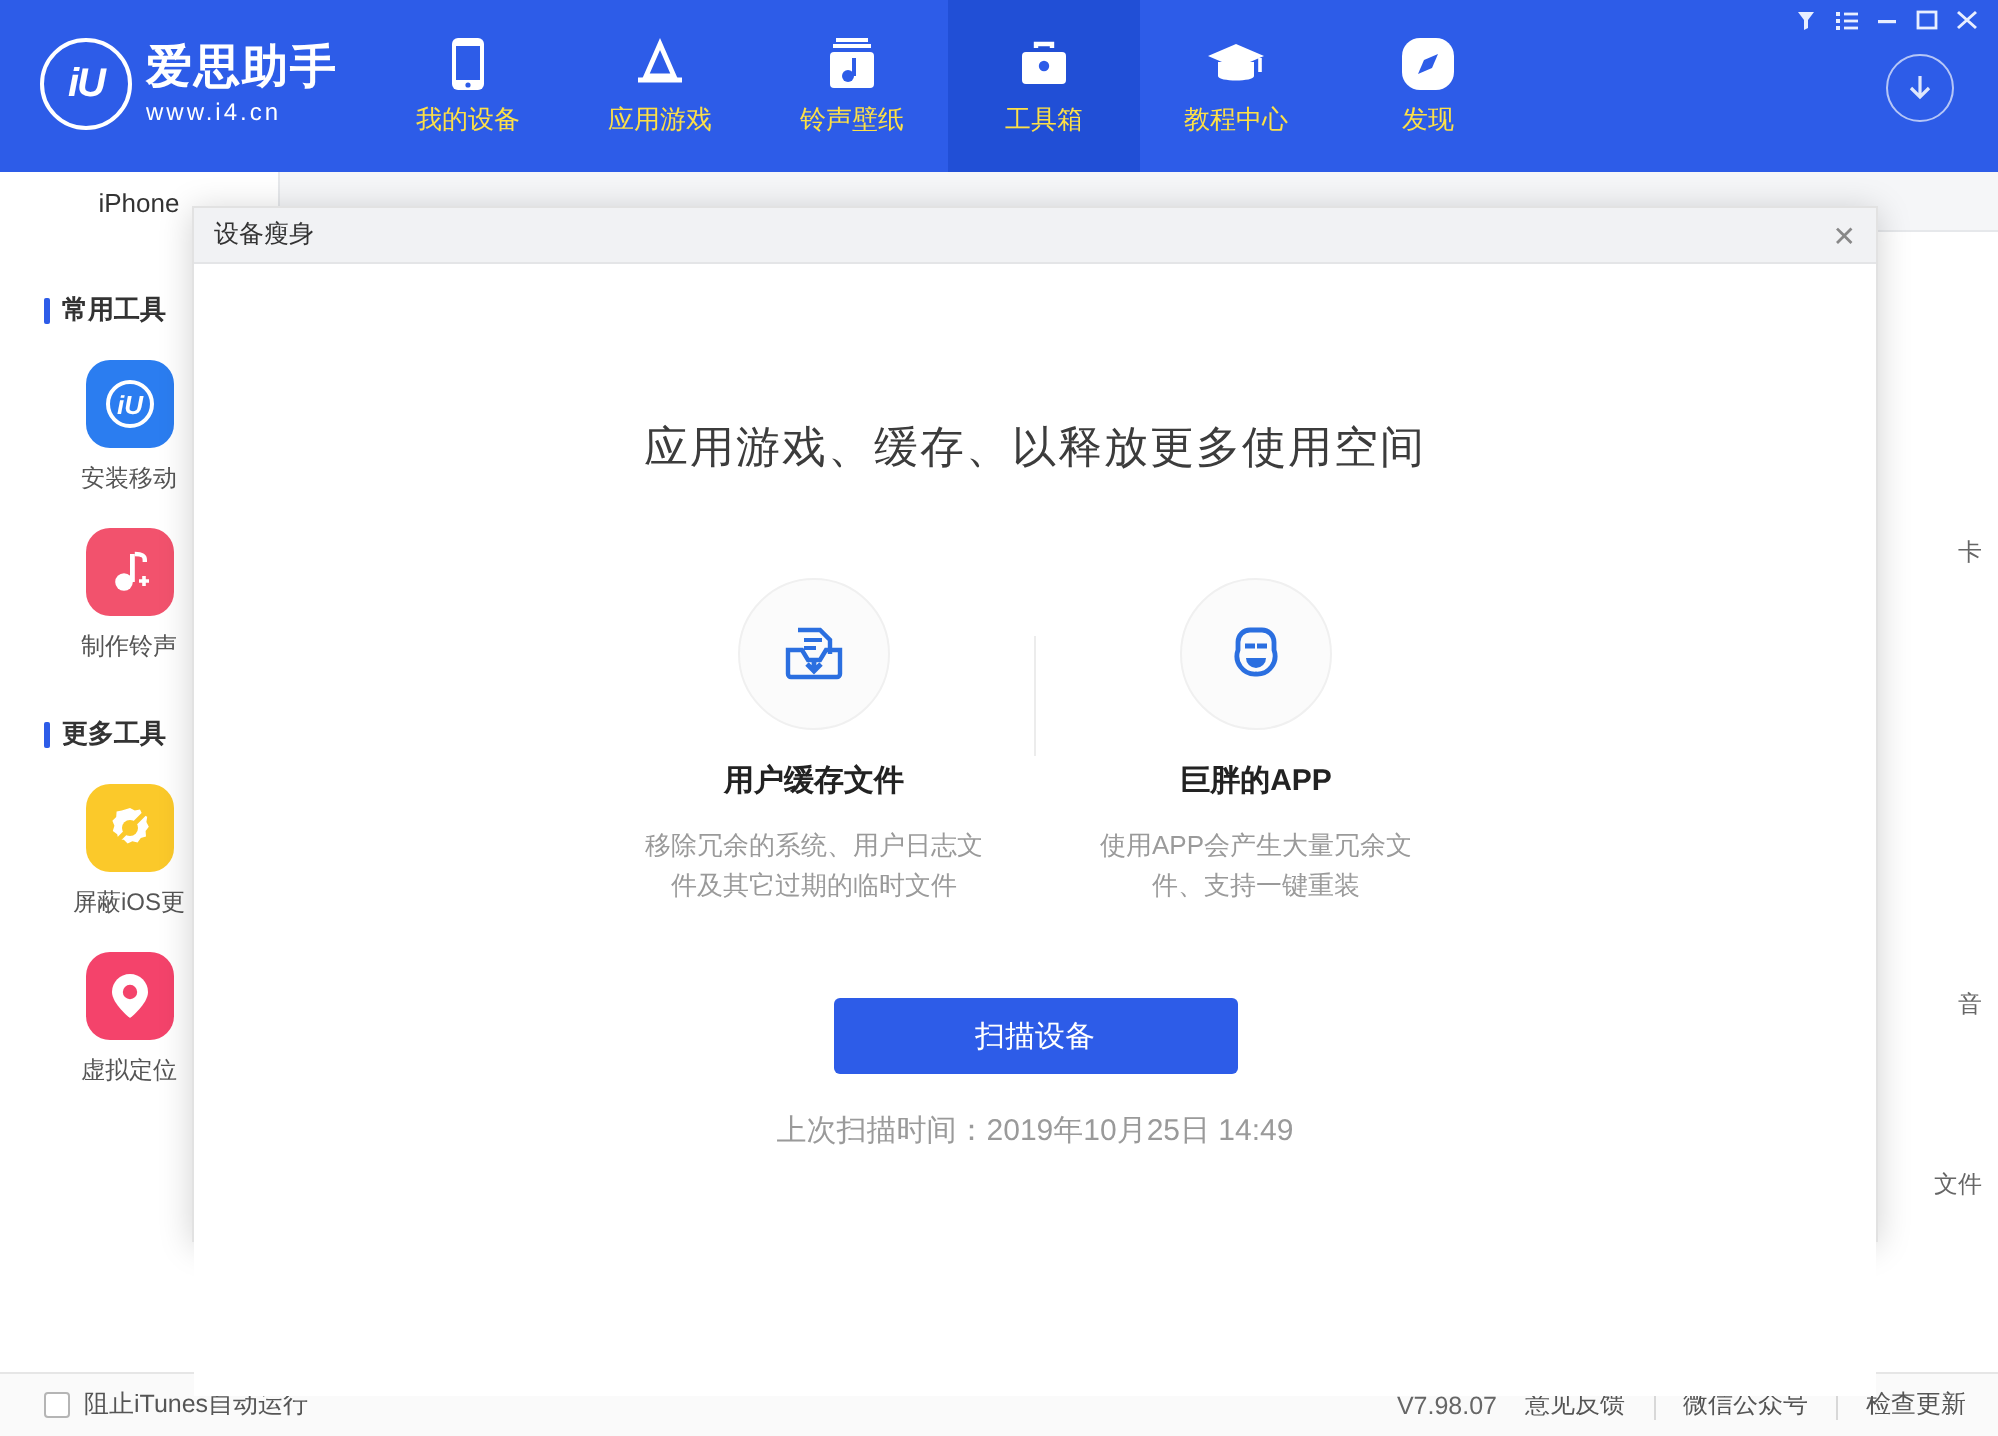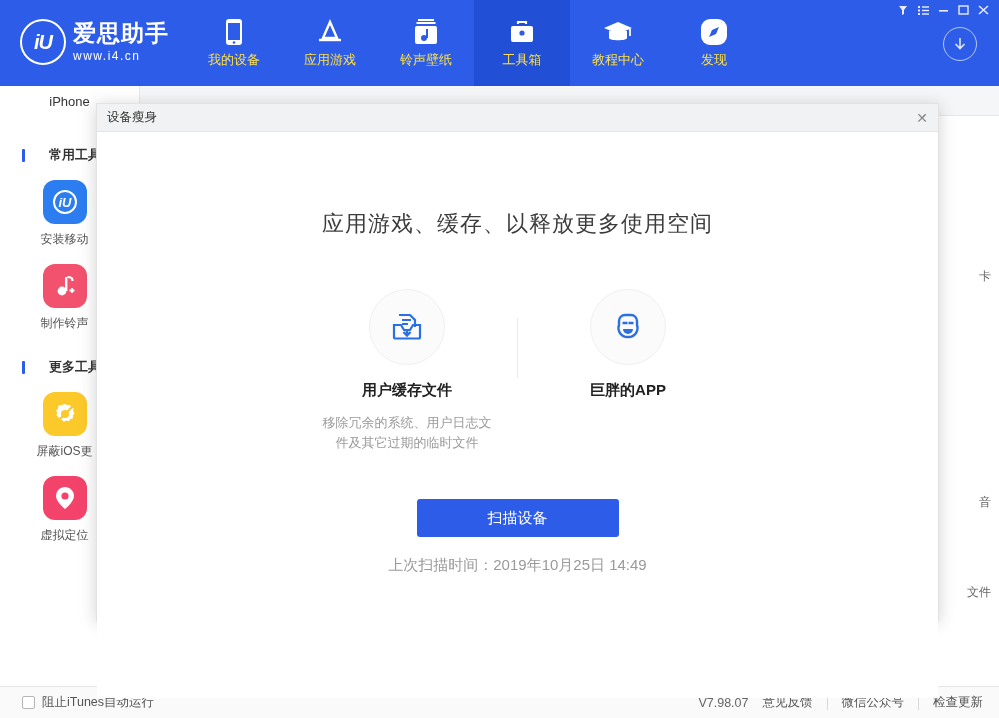--- a/index.html
+++ b/index.html
@@ -103,21 +103,21 @@
   }
 
   .sidebar {
     position: absolute; left: 0; top: 30px;
     width: 130px; height: 570px;
     background: #ffffff;
     border-right: 1px solid #ececec;
     padding-top: 16px;
   }
   .side-group {
-    display:flex; align-items:center; gap:24px;
+    display:flex; align-items:center; gap:6px;
     padding-left: 22px; margin-top: 14px; margin-bottom: 8px;
   }
   .side-group .bar {
     width: 3px; height: 13px; background: #2d5ce8; border-radius:1px;
   }
   .side-group .gtxt { font-size: 13px; color: #333; font-weight: bold; }
 
   .side-tool {
     display:flex; flex-direction:column; align-items:center;
     margin: 16px 0 4px 0; cursor: pointer;
@@ -552,20 +552,21 @@
 
         <div class="feature">
           <div class="feat-circle">
             <svg width="44" height="44" viewBox="0 0 44 44">
               <path d="M13 16 a6 6 0 0 1 6 -6 h6 a6 6 0 0 1 6 6 v4 a9 9 0 0 1 -9 12 h-0 a9 9 0 0 1 -9 -12 z" fill="none" stroke="#2b6fe0" stroke-width="2.4"></path>
               <path d="M16.5 18 h5 M22.5 18 h5" stroke="#2b6fe0" stroke-width="2.4"></path>
               <path d="M17 24 h10 a5 5 0 0 1 -10 0 z" fill="#2b6fe0"></path>
             </svg>
           </div>
           <div class="feat-title">巨胖的APP</div>
+          <div class="feat-desc">使用APP会产生大量冗余文件、支持一键重装</div>
         </div>
 
       </div>
 
       <button class="scan-btn">扫描设备</button>
       <div class="scan-time">上次扫描时间：2019年10月25日  14:49</div>
     </div>
   </div>
 
   <div class="footer">

